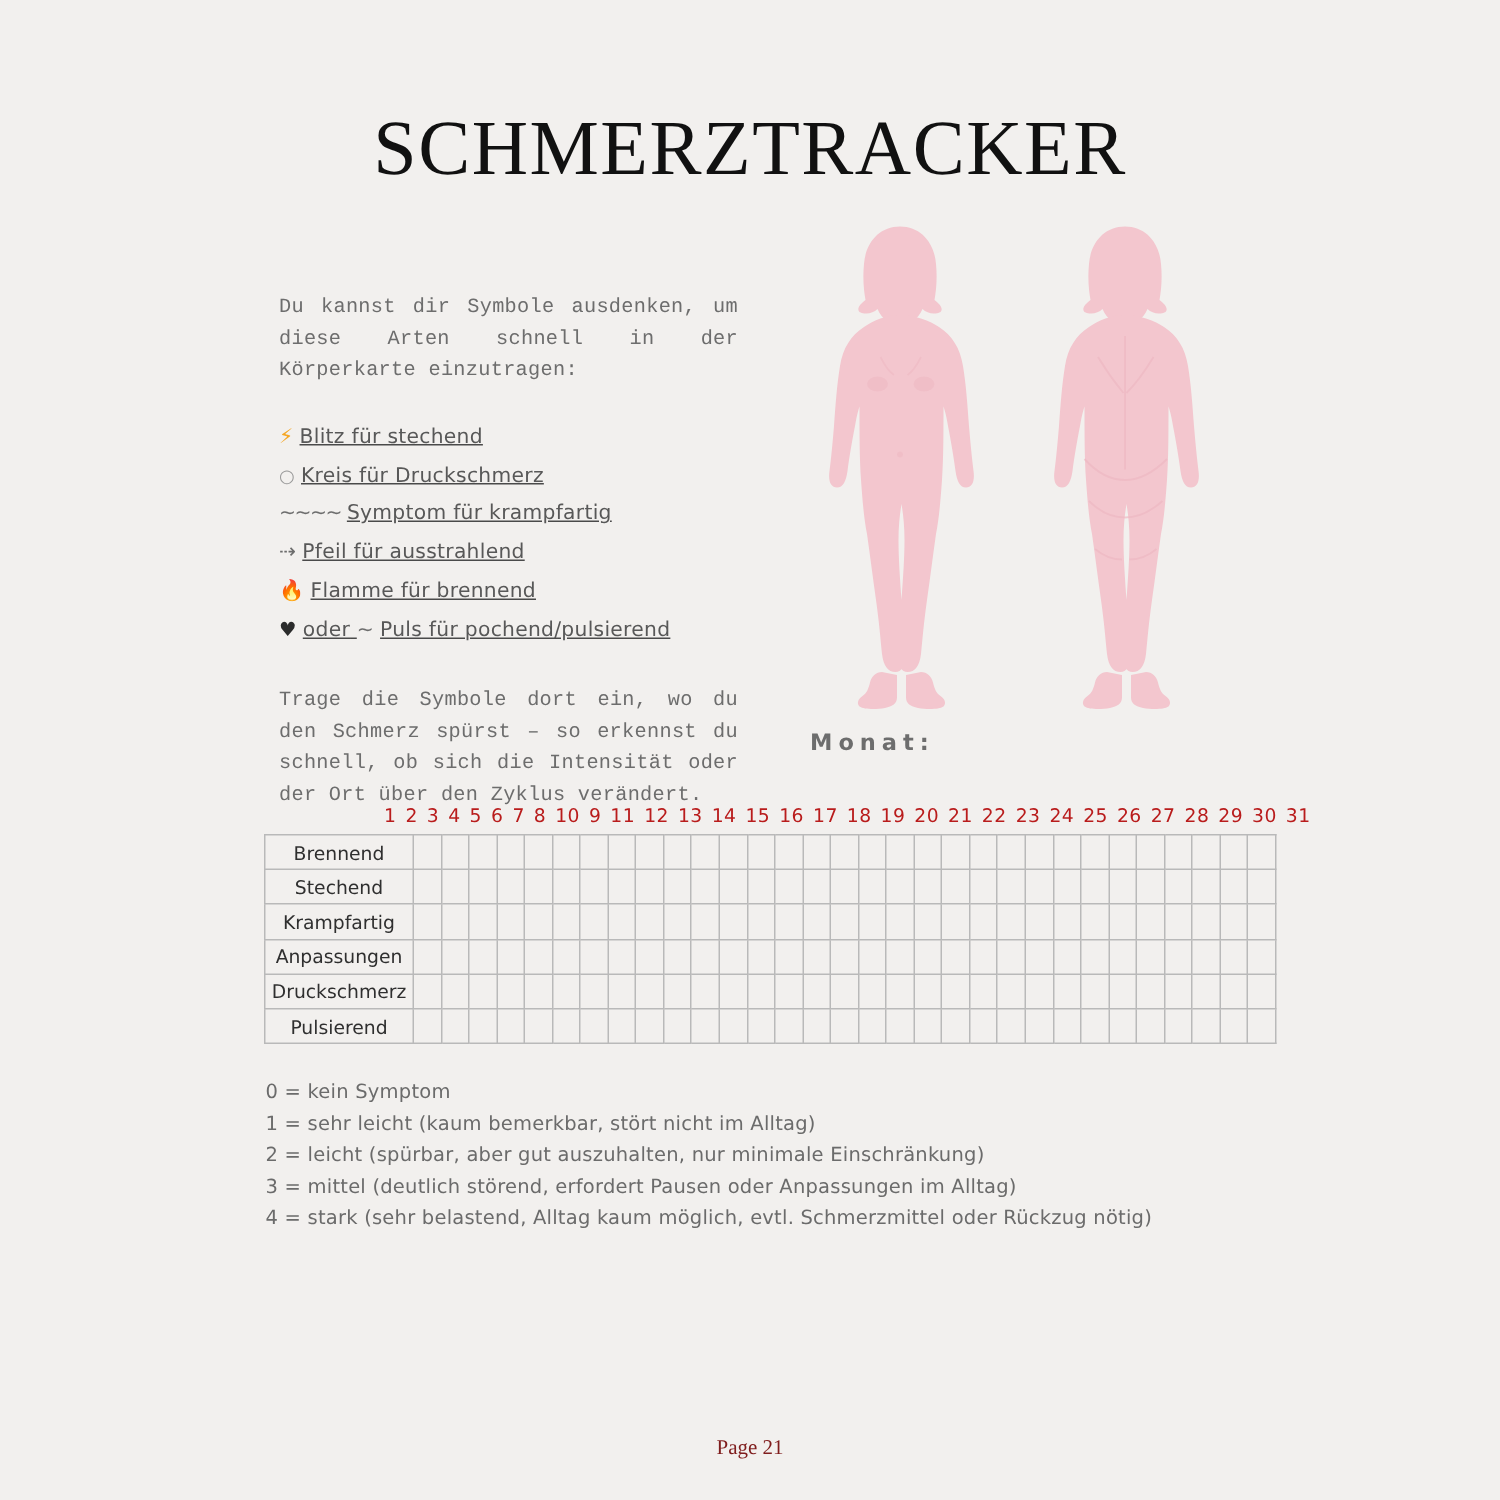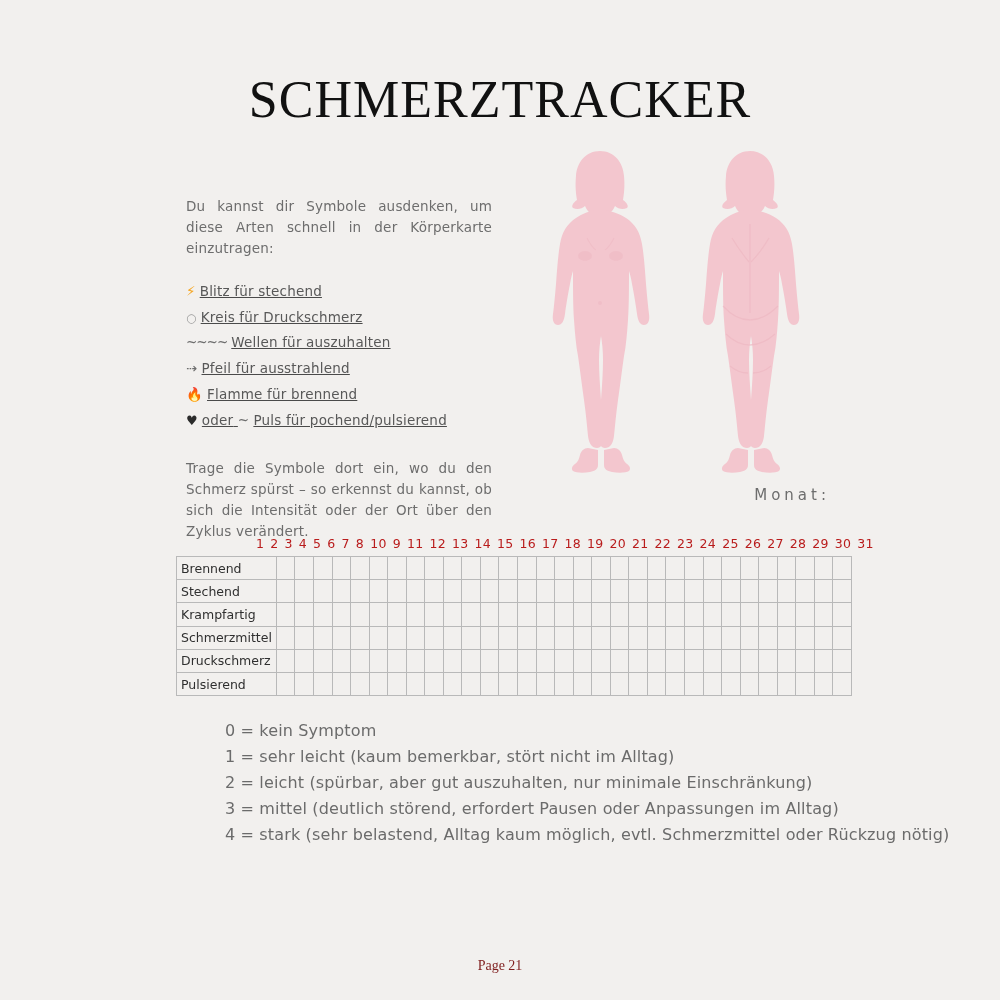--- a/index.html
+++ b/index.html
@@ -43,20 +43,21 @@
     top: 196px;
     width: 306px;
   }
   .intro-para {
     font-size: 13.5px;
     line-height: 1.55;
     color: #6d6d6d;
     text-align: justify;
     margin: 0;
     letter-spacing: 0.2px;
+    font-family: Liberation Mono, monospace;
   }
   .intro-para.second {
     margin-top: 0;
   }
 
   .symbol-list {
     list-style: none;
     margin: 22px 0 0 0;
     padding: 0;
     text-decoration: underline;
@@ -98,24 +99,25 @@
   }
   .bodies svg {
     display: block;
   }
 
   .monat {
     position: absolute;
     left: 540px;
     top: 486px;
     width: 290px;
-    text-align: right;
+    text-align: left;
     font-size: 15px;
     letter-spacing: 4px;
     color: #6d6d6d;
+    font-weight: bold;
   }
 
   
   .day-header {
     position: absolute;
     left: 256px;
     top: 536px;
     width: 556px;
     font-size: 12.5px;
     color: #b91c1c;
@@ -135,40 +137,39 @@
     border-collapse: collapse;
     background: #f2f0ee;
   }
   .tracker-table td {
     border: 1px solid #b9b9b9;
     height: 22.2px;
     padding: 0;
   }
   .tracker-table td.label {
     width: 90px;
-    text-align: left;
+    text-align: center;
     font-size: 12.5px;
     color: #2f2f2f;
     padding: 0 4px;
     white-space: nowrap;
   }
   .tracker-table td.cell {
     width: 17.55px;
   }
 
   
   .legend {
     position: absolute;
     left: 177px;
     top: 718px;
-    font-size: 16px;
+    font-size: 13px;
     line-height: 1.62;
     color: #6b6b6b;
     letter-spacing: 0.15px;
-    margin-left: 48px;
   }
   .legend div {
     white-space: nowrap;
   }
 
   
   .footer {
     position: absolute;
     left: 0;
     top: 958px;
@@ -190,37 +191,37 @@
     <p class="intro-para">Du kannst dir Symbole ausdenken, um diese Arten schnell in der Körperkarte einzutragen:</p>
 
     <ul class="symbol-list">
       <li>
         <span class="sym sym-bolt">⚡</span><span>Blitz für stechend</span>
       </li>
       <li>
         <span class="sym sym-circle">○</span><span>Kreis für Druckschmerz</span>
       </li>
       <li>
-        <span class="sym sym-wave">~~~~</span><span>Wellen für auszuhalten</span>
+        <span class="sym sym-wave">~~~~</span><span>Symptom für krampfartig</span>
       </li>
       <li>
         <span class="sym sym-arrow">⇢</span><span>Pfeil für ausstrahlend</span>
       </li>
       <li>
         <span class="sym sym-flame">🔥</span><span>Flamme für brennend</span>
       </li>
       <li>
         <span class="sym sym-heart">♥</span><span>oder</span>
         <span class="sym sym-tilde">~</span><span>Puls für pochend/pulsierend</span>
       </li>
     </ul>
 
     <div class="gap"></div>
 
-    <p class="intro-para second">Trage die Symbole dort ein, wo du den Schmerz spürst – so erkennst du kannst, ob sich die Intensität oder der Ort über den Zyklus verändert.</p>
+    <p class="intro-para second">Trage die Symbole dort ein, wo du den Schmerz spürst – so erkennst du schnell, ob sich die Intensität oder der Ort über den Zyklus verändert.</p>
   </div>
 
   <div class="bodies">
     <svg width="290" height="340" viewBox="0 0 290 340" xmlns="http://www.w3.org/2000/svg">
       <g fill="#f3c6ce">
         <path d="M60 13 C46 13 37 24 36 38 C35 48 36 56 37 62 C33 65 31 68 33 70 C37 72 42 71 45 68
                  C48 75 54 79 60 79 C66 79 72 75 75 68 C78 71 83 72 87 70 C89 68 87 65 83 62
                  C84 56 85 48 84 38 C83 24 74 13 60 13 Z"></path>
         <path d="M60 72 C50 72 42 76 36 80 C27 86 22 94 20 106 C18 118 17 132 16 146
                  C15 158 14 168 13 176 C12 183 14 187 18 187 C22 187 24 183 25 176
@@ -388,21 +389,21 @@
           <td class="cell"></td>
           <td class="cell"></td>
           <td class="cell"></td>
           <td class="cell"></td>
           <td class="cell"></td>
           <td class="cell"></td>
           <td class="cell"></td>
           <td class="cell"></td>
         </tr>
         <tr>
-          <td class="label">Schmerzmittel</td>
+          <td class="label">Anpassungen</td>
           <td class="cell"></td>
           <td class="cell"></td>
           <td class="cell"></td>
           <td class="cell"></td>
           <td class="cell"></td>
           <td class="cell"></td>
           <td class="cell"></td>
           <td class="cell"></td>
           <td class="cell"></td>
           <td class="cell"></td>

